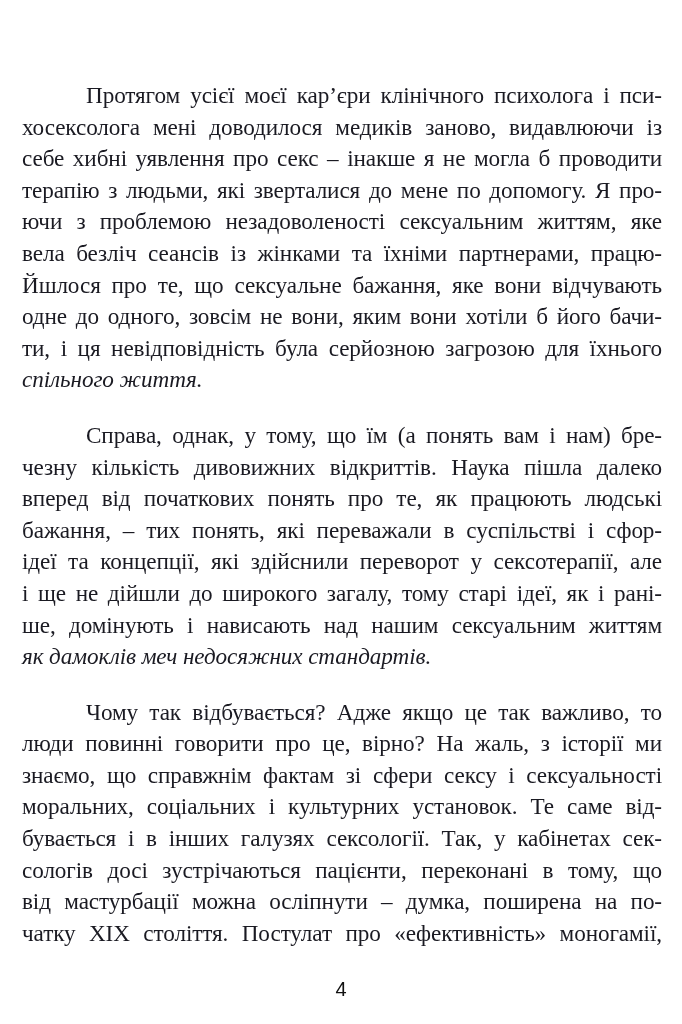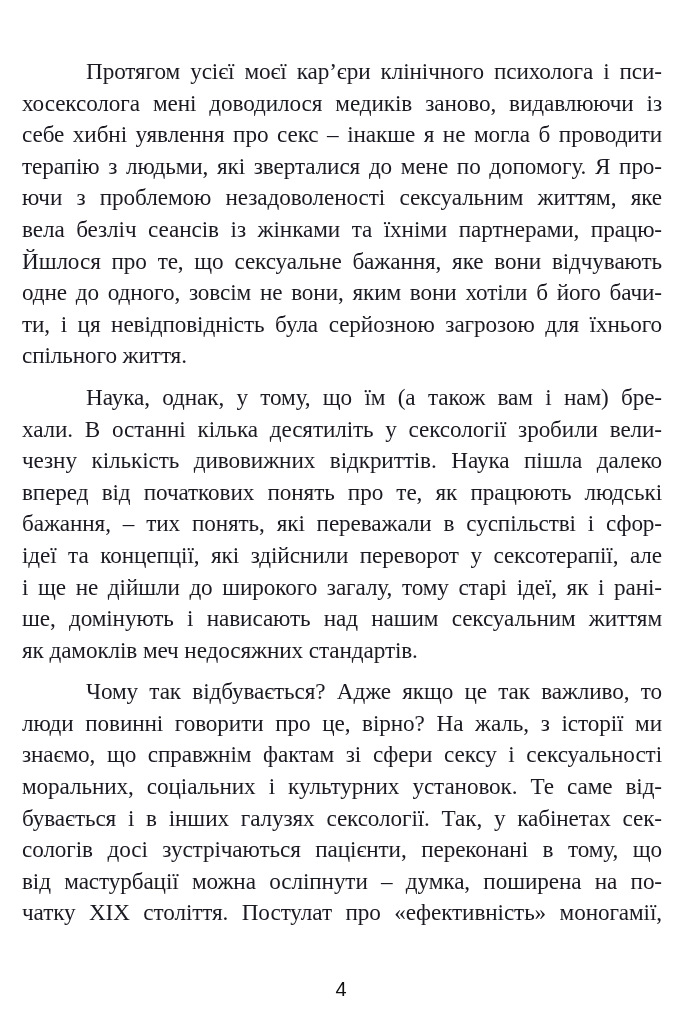--- a/index.html
+++ b/index.html
@@ -29,23 +29,25 @@
       display: block;
       height: 31.6px;
       line-height: 31.6px;
       white-space: nowrap;
       text-align: justify;
       text-align-last: justify;
       letter-spacing: -0.1px;
     }
     .line.indent {
       padding-left: 64px;
+      margin-top: 24px;
     }
     .line.last {
       text-align-last: left;
+      font-style: italic;
     }
     .page-number {
       position: absolute;
       left: 0;
       width: 682px;
       top: 978px;
       text-align: center;
       font-family: "Liberation Sans", "DejaVu Sans", sans-serif;
       font-size: 20px;
       color: #111111;
@@ -62,22 +64,21 @@
     <span class="line">терапію з людьми, які зверталися до мене по допомогу. Я про-</span>
     <span class="line">ючи з проблемою незадоволеності сексуальним життям, яке</span>
     <span class="line">вела безліч сеансів із жінками та їхніми партнерами, працю-</span>
     <span class="line">Йшлося про те, що сексуальне бажання, яке вони відчувають</span>
     <span class="line">одне до одного, зовсім не вони, яким вони хотіли б його бачи-</span>
     <span class="line">ти, і ця невідповідність була серйозною загрозою для їхнього</span>
     <span class="line last">спільного життя.</span>
   </div>
 
   <div class="para">
-    <span class="line indent">Наука, однак, у тому, що їм (а також вам і нам) бре-</span>
-    <span class="line">хали. В останні кілька десятиліть у сексології зробили вели-</span>
+    <span class="line indent">Справа, однак, у тому, що їм (а понять вам і нам) бре-</span>
     <span class="line">чезну кількість дивовижних відкриттів. Наука пішла далеко</span>
     <span class="line">вперед від початкових понять про те, як працюють людські</span>
     <span class="line">бажання, – тих понять, які переважали в суспільстві і сфор-</span>
     <span class="line">ідеї та концепції, які здійснили переворот у сексотерапії, але</span>
     <span class="line">і ще не дійшли до широкого загалу, тому старі ідеї, як і рані-</span>
     <span class="line">ше, домінують і нависають над нашим сексуальним життям</span>
     <span class="line last">як дамоклів меч недосяжних стандартів.</span>
   </div>
 
   <div class="para">

